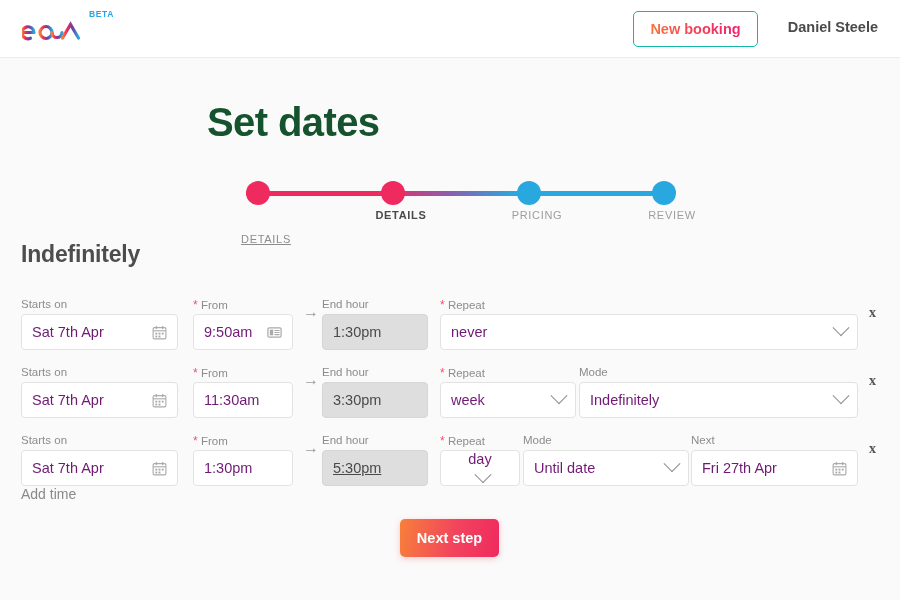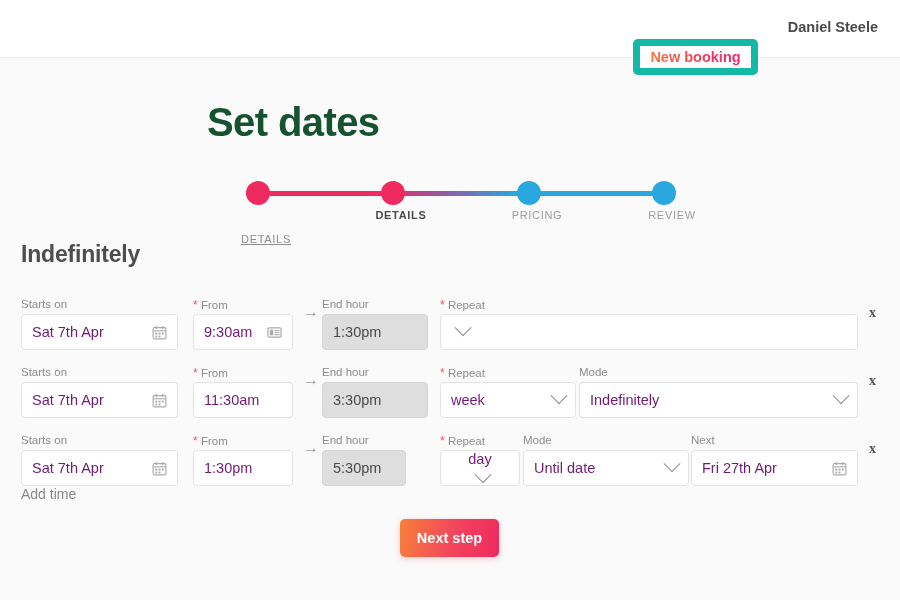--- a/index.html
+++ b/index.html
@@ -32,25 +32,24 @@
     font-size: 8.5px; letter-spacing: .6px;
     color: #29a3e8; font-weight: 700;
     font-family: "Liberation Sans", sans-serif;
   }
   .logo-svg { position: absolute; left: 0; top: 8px; }
 
   .new-booking-btn {
     position: absolute; right: 142px; top: 11px;
     width: 125px; height: 36px;
     background: #ffffff;
-    border: 7px solid #14b8a6;
+    border: 1px solid #14b8a6;
     border-radius: 5px;
     display: flex; align-items: center; justify-content: center;
     cursor: pointer;
-    margin-top: 28px;
   }
   .new-booking-btn span {
     font-size: 14.5px; font-weight: 700;
     background: linear-gradient(90deg,#f8743c 0%,#f43b5c 55%,#f0256f 100%);
     -webkit-background-clip: text; background-clip: text;
     -webkit-text-fill-color: transparent; color: #f4475c;
   }
   .user-name {
     position: absolute; right: 22px; top: 19px;
     font-size: 14.5px; font-weight: 700; color: #4a4a4a;
@@ -166,20 +165,41 @@
     color: #ffffff; font-size: 14.5px; font-weight: 700;
     font-family: "Liberation Sans", sans-serif;
     cursor: pointer;
     box-shadow: 0 2px 6px rgba(240,60,80,.25);
   }
 </style>
 </head>
 <body>
 
 <div class="header">
+  <div class="logo-wrap">
+    <div class="logo-beta">BETA</div>
+    <svg class="logo-svg" width="70" height="30" viewBox="0 0 70 30">
+      <defs>
+        <linearGradient id="lg" x1="0" y1="0" x2="1" y2="0">
+          <stop offset="0%" stop-color="#f7803a"></stop>
+          <stop offset="28%" stop-color="#ef2a5e"></stop>
+          <stop offset="62%" stop-color="#6c3f9e"></stop>
+          <stop offset="100%" stop-color="#29a8e0"></stop>
+        </linearGradient>
+      </defs>
+      <g fill="none" stroke="url(#lg)" stroke-width="3.2" stroke-linecap="round">
+        <path d="M2.5 16.5 L12 16.5 M12 16.5 A6 6 0 1 0 8.5 22.2"></path>
+        <circle cx="24" cy="16.5" r="6"></circle>
+        <path d="M30 16.5 L30 2.5"></path>
+        <path d="M30 16.5 A5 5 0 0 0 40 16.5"></path>
+        <path d="M40 16.5 L40 12"></path>
+        <path d="M40.5 22 L48.5 8.5 L56.5 22"></path>
+      </g>
+    </svg>
+  </div>
 
   <div class="new-booking-btn">
     <span>New booking</span>
   </div>
 
   <div class="user-name">Daniel Steele</div>
 </div>
 
 <div class="page-title">Set dates</div>
 
@@ -213,38 +233,39 @@
             <rect x="7" y="8.2" width="2" height="2" fill="#8e8e8e"></rect>
             <rect x="10.4" y="8.2" width="2" height="2" fill="#8e8e8e"></rect>
             <rect x="3.6" y="11.3" width="2" height="2" fill="#8e8e8e"></rect>
             <rect x="7" y="11.3" width="2" height="2" fill="#8e8e8e"></rect>
           </svg>
         </div>
       </div>
       <div class="fld" style="left: 193px;">
         <div class="fld-label"><span class="req">*</span> <span>From</span></div>
         <div class="ctrl" style="width: 100px;">
-          <div class="ctrl-value">9:30am</div>
+          <div class="ctrl-value">9:50am</div>
           <svg class="icon-time" viewBox="0 0 16 16">
             <rect x="1" y="3" width="14" height="10" rx="1.3" fill="none" stroke="#8e8e8e" stroke-width="1.3"></rect>
             <rect x="3" y="5" width="3.6" height="6" fill="#8e8e8e"></rect>
             <path d="M8.4 5.8 H13 M8.4 8 H13 M8.4 10.2 H13" stroke="#8e8e8e" stroke-width="1.2" stroke-linecap="round"></path>
           </svg>
         </div>
       </div>
       <div class="arrow" style="left: 303px;">→</div>
       <div class="fld" style="left: 322px;">
         <div class="fld-label"><span>End hour</span></div>
         <div class="ctrl disabled" style="width: 106px;">
           <div class="ctrl-value">1:30pm</div>
         </div>
       </div>
       <div class="fld" style="left: 440px;">
         <div class="fld-label"><span class="req">*</span> <span>Repeat</span></div>
         <div class="ctrl select" style="width: 418px;">
+          <div class="ctrl-value">never</div>
           <span class="chev"></span>
         </div>
       </div>
       <div class="remove-x" style="left: 869px;">x</div>
     </div>
     <div class="row" style="top: 347px;">
       <div class="fld" style="left: 21px;">
         <div class="fld-label"><span>Starts on</span></div>
         <div class="ctrl" style="width: 157px;">
           <div class="ctrl-value">Sat 7th Apr</div>
@@ -308,21 +329,21 @@
       </div>
       <div class="fld" style="left: 193px;">
         <div class="fld-label"><span class="req">*</span> <span>From</span></div>
         <div class="ctrl" style="width: 100px;">
           <div class="ctrl-value">1:30pm</div>
         </div>
       </div>
       <div class="arrow" style="left: 303px;">→</div>
       <div class="fld" style="left: 322px;">
         <div class="fld-label"><span>End hour</span></div>
-        <div class="ctrl disabled" style="width: 84px;">
+        <div class="ctrl disabled" style="width: 106px; text-decoration: underline;">
           <div class="ctrl-value">5:30pm</div>
         </div>
       </div>
       <div class="fld" style="left: 440px;">
         <div class="fld-label"><span class="req">*</span> <span>Repeat</span></div>
         <div class="ctrl select" style="width: 80px; flex-direction: column;">
           <div class="ctrl-value">day</div>
           <span class="chev"></span>
         </div>
       </div>

